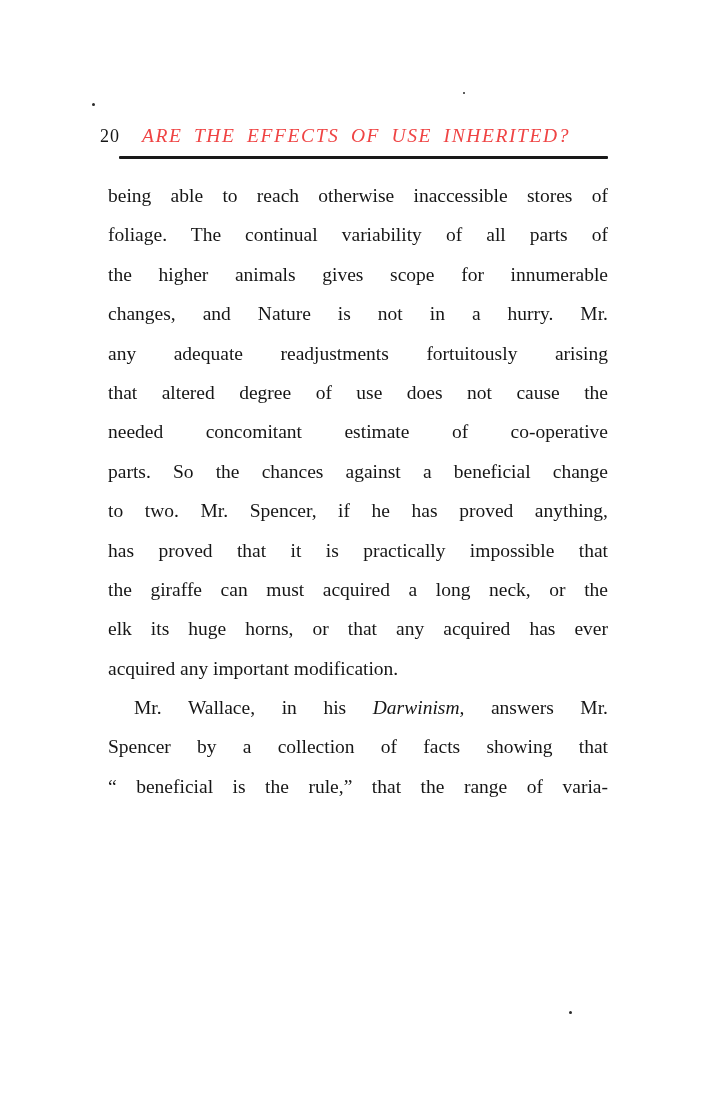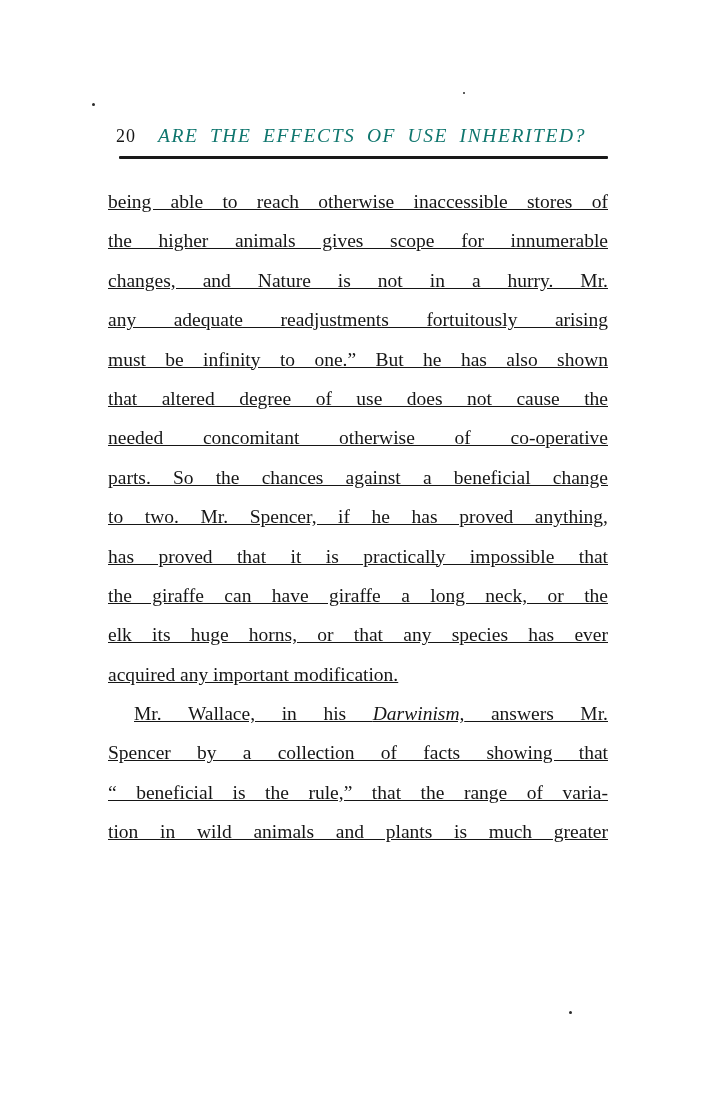--- a/index.html
+++ b/index.html
@@ -13,58 +13,57 @@
     height: 1112px;
     background: #ffffff;
     overflow: hidden;
     font-family: "Liberation Serif", "DejaVu Serif", serif;
     color: #1a1a1a;
     -webkit-font-smoothing: antialiased;
   }
   .header {
     position: absolute;
     top: 125px;
-    left: 116px;
+    left: 100px;
     width: 492px;
     display: flex;
     align-items: baseline;
   }
   .page-number {
     font-size: 18px;
     letter-spacing: 1px;
     color: #161616;
   }
   .running-title {
     flex: 1;
     text-align: center;
     font-style: italic;
     font-size: 19.5px;
     letter-spacing: 1.6px;
     word-spacing: 5px;
-    color: #0f766e;
+    color: #ef4444;
     white-space: nowrap;
   }
   .rule {
     position: absolute;
     top: 156px;
     left: 119px;
     width: 489px;
     height: 3px;
     background: #181818;
     border-radius: 1px;
   }
   .text-block {
     position: absolute;
-    top: 182px;
+    top: 176px;
     left: 108px;
     width: 500px;
     font-size: 19.5px;
     line-height: 39.4px;
     color: #161616;
-    text-decoration: underline;
   }
   .line {
     text-align: justify;
     text-align-last: justify;
     height: 39.4px;
     overflow: visible;
     white-space: nowrap;
   }
   
   .line { white-space: normal; }
@@ -97,41 +96,40 @@
     <span class="running-title">ARE THE EFFECTS OF USE INHERITED?</span>
   </div>
 
   <div class="rule"></div>
 
   <div class="text-block">
 
     <div class="para">
       <div>
           <div class="line">being able to reach otherwise inaccessible stores of</div>
+          <div class="line">foliage.  The continual variability of all parts of</div>
           <div class="line">the higher animals gives scope for innumerable</div>
           <div class="line">changes, and Nature is not in a hurry.  Mr.</div>
           <div class="line">any adequate readjustments fortuitously arising</div>
-          <div class="line">must be infinity to one.”  But he has also shown</div>
           <div class="line">that altered degree of use does not cause the</div>
-          <div class="line">needed concomitant otherwise of co-operative</div>
+          <div class="line">needed concomitant estimate of co-operative</div>
           <div class="line">parts.  So the chances against a beneficial change</div>
           <div class="line">to two.  Mr. Spencer, if he has proved anything,</div>
           <div class="line">has proved that it is practically impossible that</div>
-          <div class="line">the giraffe can have giraffe a long neck, or the</div>
-          <div class="line">elk its huge horns, or that any species has ever</div>
+          <div class="line">the giraffe can must acquired a long neck, or the</div>
+          <div class="line">elk its huge horns, or that any acquired has ever</div>
         </div>
       <div class="line flush-left">acquired any important modification.</div>
     </div>
 
     <div class="para">
       <div class="line indent"><span>Mr. Wallace, in his </span><i>Darwinism,</i><span> answers Mr.</span></div>
       <div>
           <div class="line">Spencer by a collection of facts showing that</div>
           <div class="line">“ beneficial is the rule,” that the range of varia-</div>
-          <div class="line">tion in wild animals and plants is much greater</div>
         </div>
     </div>
 
   </div>
 
   <div class="speck s1"></div>
   <div class="speck s2"></div>
   <div class="speck s3"></div>
 
 </div>

